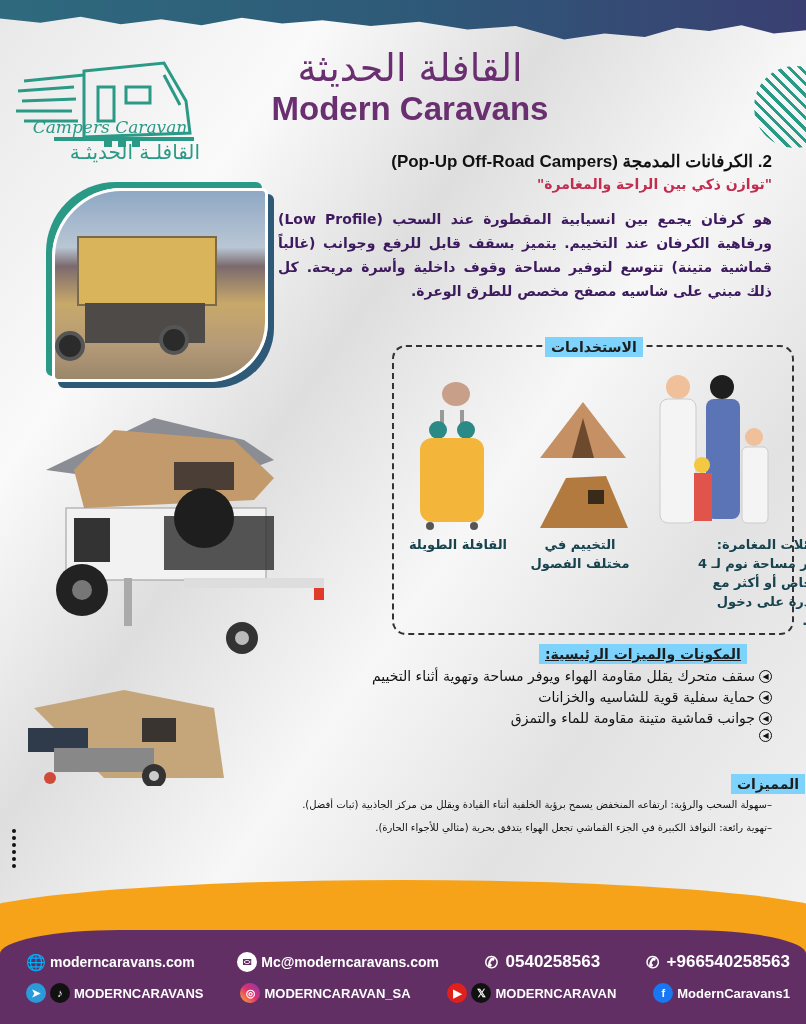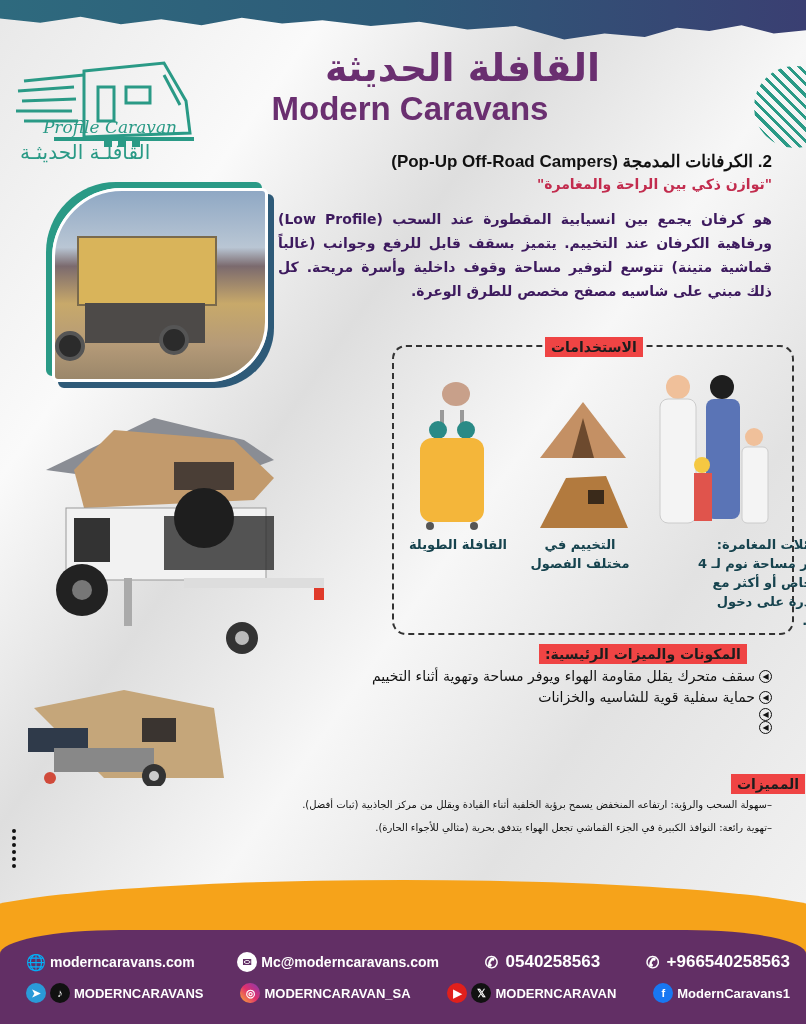--- a/index.html
+++ b/index.html
@@ -14,26 +14,26 @@
     position: absolute; left: 0; top: 0; width: 806px; height: 42px;
     background: linear-gradient(90deg, #2e6a7e 0%, #2e5a78 50%, #3a3f72 100%);
     clip-path: polygon(0 0,100% 0,100% 72%,96% 80%,92% 60%,88% 74%,84% 66%,80% 88%,75% 80%,70% 94%,64% 62%,58% 70%,52% 52%,46% 62%,40% 48%,35% 56%,30% 42%,25% 60%,20% 46%,15% 58%,10% 40%,5% 54%,0 44%);
   }
   .logo { position: absolute; left: 14px; top: 36px; width: 190px; height: 140px; }
   .logo-en {
     position: absolute; left: 20px; top: 117px; width: 180px; text-align: center;
     font-family: "DejaVu Serif", serif; font-style: italic; font-size: 17px; color: #2a9a86;
   }
   .logo-ar {
-    position: absolute; left: 20px; top: 140px; width: 180px; text-align: left;
+    position: absolute; left: 20px; top: 140px; width: 180px; text-align: right;
     font-size: 20px; color: #2a9a86; direction: rtl;
   }
   .brand-ar {
-    position: absolute; left: 220px; top: 46px; width: 380px; text-align: right;
-    font-size: 38px; font-weight: bold; color: #6a2f70; direction: rtl;
+    position: absolute; left: 220px; top: 46px; width: 380px; text-align: center;
+    font-size: 38px; font-weight: normal; color: #6a2f70; direction: rtl;
   }
   .brand-en {
     position: absolute; left: 220px; top: 90px; width: 380px; text-align: center;
     font-family: "Liberation Sans", sans-serif; font-weight: bold; font-size: 33px; color: #6a2f70;
   }
   .deco-circle {
     position: absolute; right: -30px; top: 66px; width: 82px; height: 82px; border-radius: 50%;
     background: repeating-linear-gradient(45deg, #2a9a86 0 3px, transparent 3px 8px);
   }
   .section-title {
@@ -57,30 +57,30 @@
   .photo1 .tent { position:absolute; left:22px; top:45px; width:140px; height:70px; background:#d9b45a; border:2px solid #7a6a4c; }
   .photo1 .body { position:absolute; left:30px; top:112px; width:120px; height:40px; background:#4d4a48; }
   .photo1 .wheel { position:absolute; width:30px; height:30px; border-radius:50%; background:#2b2b2b; border:4px solid #555; }
   .photo2 { position: absolute; left: 44px; top: 400px; width: 280px; height: 262px; }
   .photo3 { position: absolute; left: 14px; top: 678px; width: 216px; height: 108px; }
   .uses-box {
     position: absolute; left: 392px; top: 345px; width: 402px; height: 290px;
     border: 2px dashed #333; border-radius: 14px;
   }
   .label-tag {
-    position: absolute; background: #ef4444; color: #1d1d1d;
+    position: absolute; background: #7dd3fc; color: #1d1d1d;
     font-size: 14px; font-weight: bold; padding: 2px 6px; direction: rtl;
   }
   .uses-label { left: 545px; top: 337px; }
   .use-item { position: absolute; text-align: center; direction: rtl; font-size: 13px; font-weight: bold; color: #16434e; line-height: 19px; }
   .use-family { left: 650px; top: 535px; width: 140px; text-align: right; margin-left: 40px; }
   .use-camping { left: 530px; top: 535px; width: 100px; }
   .use-travel { left: 398px; top: 535px; width: 120px; }
   .illus { position: absolute; }
-  .comp-label { left: 539px; top: 644px; }
+  .comp-label { left: 539px; top: 644px; text-decoration: underline; }
   .comp-list { position: absolute; right: 34px; top: 666px; direction: rtl; list-style: none; }
   .comp-list li { font-size: 14px; color: #111; line-height: 21px; display: flex; align-items: center; gap: 4px; }
   .arrow-ico {
     display: inline-flex; width: 13px; height: 13px; border-radius: 50%; border: 1.5px solid #111;
     align-items: center; justify-content: center; font-size: 8px; line-height: 1;
   }
   .feat-label { left: 731px; top: 774px; }
   .feat-list { position: absolute; right: 34px; top: 793px; width: 720px; direction: rtl; }
   .feat-list p { font-size: 10px; color: #111; line-height: 23px; }
   .dots { position: absolute; left: 12px; top: 829px; width: 14px; }
@@ -123,21 +123,21 @@
     <rect x="112" y="26" width="24" height="16"></rect>
     <path d="M150 14 L166 44"></path>
   </g>
   <rect x="40" y="76" width="140" height="4" fill="#2a9a86"></rect>
   <g fill="#2a9a86">
       <rect x="90" y="80" width="8" height="6"></rect>
       <rect x="104" y="80" width="8" height="6"></rect>
       <rect x="118" y="80" width="8" height="6"></rect>
     </g>
 </svg>
-<div class="logo-en">Profile Caravan</div>
+<div class="logo-en">Campers Caravan</div>
 <div class="logo-ar">القافلـة الحديثـة</div>
 
 <div class="brand-ar">القافلة الحديثة</div>
 <div class="brand-en">Modern Caravans</div>
 <div class="deco-circle"></div>
 
 <div class="section-title">2. الكرفانات المدمجة (Pop-Up Off-Road Campers)</div>
 <div class="tagline">"توازن ذكي بين الراحة والمغامرة"</div>
 <div class="intro">هو كرفان يجمع بين انسيابية المقطورة عند السحب (Low Profile) ورفاهية الكرفان عند التخييم. يتميز بسقف قابل للرفع وجوانب (غالباً قماشية متينة) تتوسع لتوفير مساحة وقوف داخلية وأسرة مريحة. كل ذلك مبني على شاسيه مصفح مخصص للطرق الوعرة.</div>
 
@@ -214,20 +214,21 @@
   <li>
       <span class="arrow-ico">◀</span>
       <span>سقف متحرك يقلل مقاومة الهواء ويوفر مساحة وتهوية أثناء التخييم</span>
     </li>
   <li>
       <span class="arrow-ico">◀</span>
       <span>حماية سفلية قوية للشاسيه والخزانات</span>
     </li>
   <li>
       <span class="arrow-ico">◀</span>
+      <span>جوانب قماشية متينة مقاومة للماء والتمزق</span>
     </li>
   <li>
       <span class="arrow-ico">◀</span>
     </li>
 </ul>
 
 <div class="label-tag feat-label">المميزات</div>
 <div class="feat-list">
   <p>–سهولة السحب والرؤية: ارتفاعه المنخفض يسمح برؤية الخلفية أثناء القيادة ويقلل من مركز الجاذبية (ثبات أفضل).</p>
   <p>–تهوية رائعة: النوافذ الكبيرة في الجزء القماشي تجعل الهواء يتدفق بحرية (مثالي للأجواء الحارة).</p>

